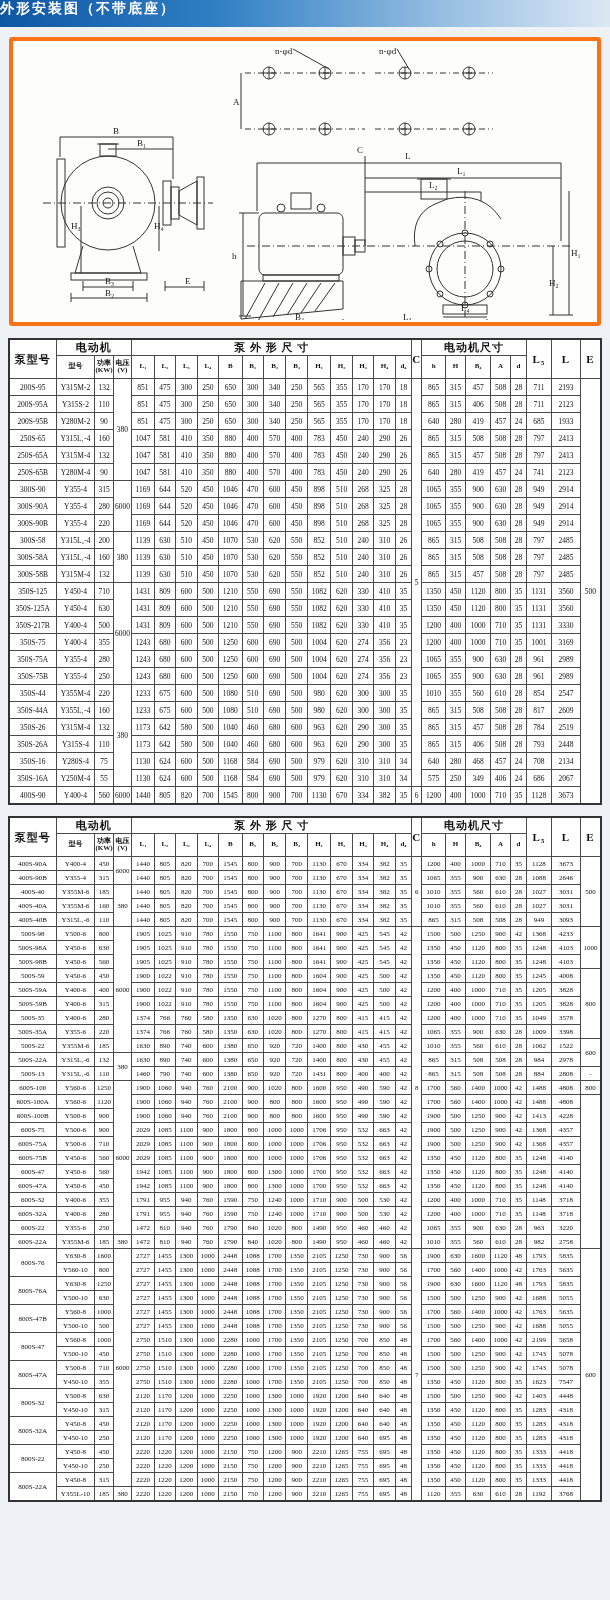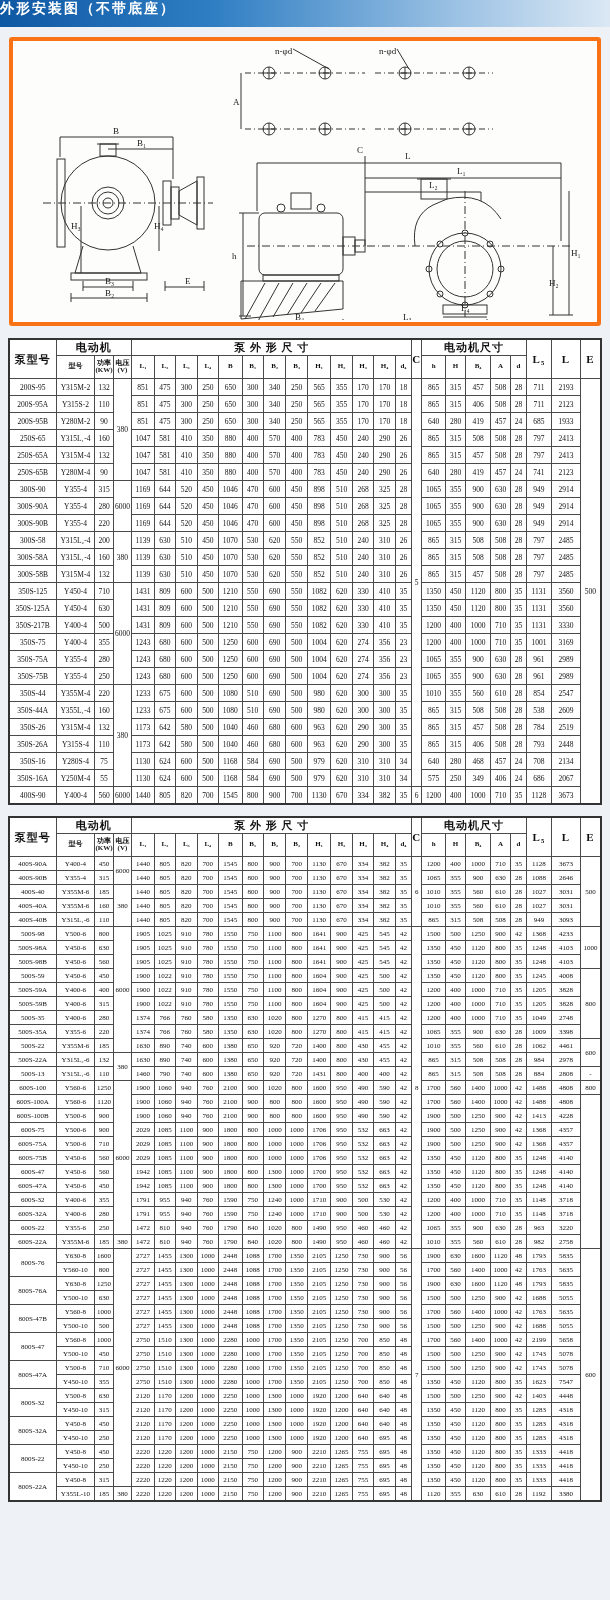--- a/index.html
+++ b/index.html
@@ -737,21 +737,21 @@
         <td>980</td>
         <td>620</td>
         <td>300</td>
         <td>300</td>
         <td>35</td>
         <td>865</td>
         <td>315</td>
         <td>508</td>
         <td>508</td>
         <td>28</td>
-        <td>538</td>
+        <td>817</td>
         <td>2609</td>
       </tr>
       <tr>
         <td class="pm">350S-26</td>
         <td>Y315M-4</td>
         <td>132</td>
         <td>1173</td>
         <td>642</td>
         <td>580</td>
         <td>500</td>
@@ -1241,21 +1241,21 @@
         <td>800</td>
         <td>415</td>
         <td>415</td>
         <td>42</td>
         <td>1200</td>
         <td>400</td>
         <td>1000</td>
         <td>710</td>
         <td>35</td>
         <td>1049</td>
-        <td>2748</td>
+        <td>3578</td>
       </tr>
       <tr>
         <td class="pm">500S-35A</td>
         <td>Y355-6</td>
         <td>220</td>
         <td>1374</td>
         <td>766</td>
         <td>760</td>
         <td>580</td>
         <td>1350</td>
@@ -1291,21 +1291,21 @@
         <td>800</td>
         <td>430</td>
         <td>455</td>
         <td>42</td>
         <td>1010</td>
         <td>355</td>
         <td>560</td>
         <td>610</td>
         <td>28</td>
         <td>1062</td>
-        <td>4461</td>
+        <td>1522</td>
         <td rowspan="2">600</td>
       </tr>
       <tr>
         <td class="pm">500S-22A</td>
         <td>Y315L₂-6</td>
         <td>132</td>
         <td rowspan="2">380</td>
         <td>1630</td>
         <td>890</td>
         <td>740</td>
@@ -2093,17 +2093,17 @@
         <td>1265</td>
         <td>755</td>
         <td>695</td>
         <td>48</td>
         <td>1120</td>
         <td>355</td>
         <td>630</td>
         <td>610</td>
         <td>28</td>
         <td>1192</td>
-        <td>3380</td>
+        <td>3768</td>
       </tr>
     </tbody>
   </table>
 <div class="gap"></div>
 
 </body></html>

